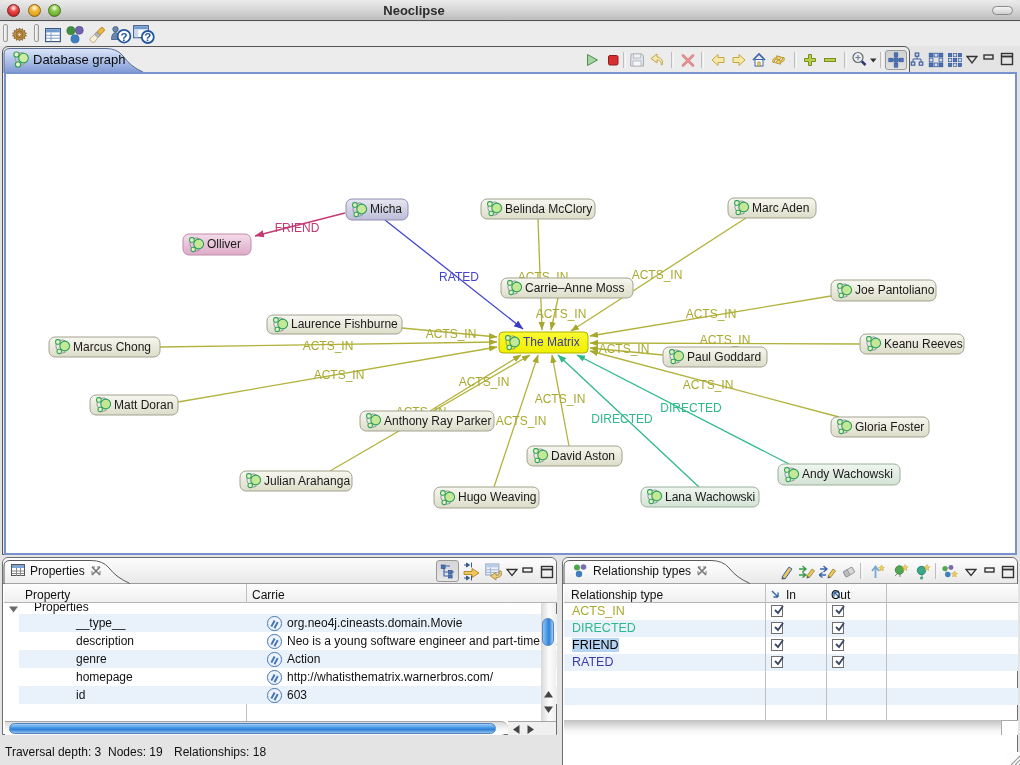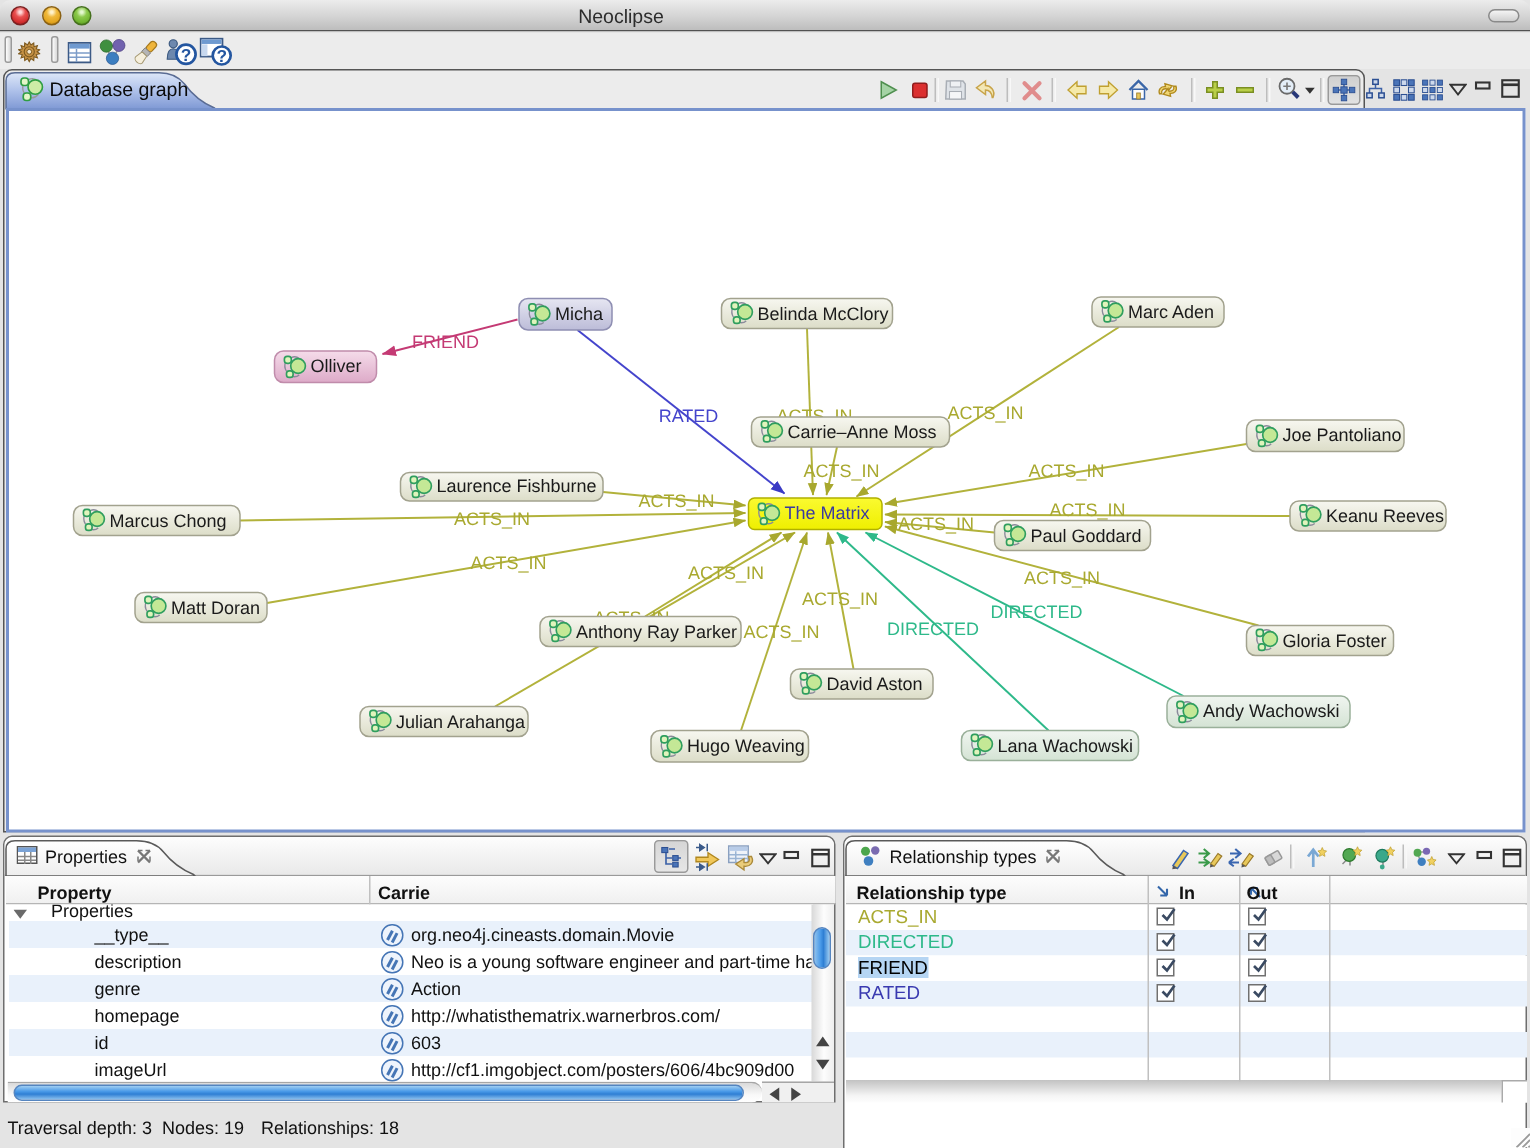--- a/index.html
+++ b/index.html
@@ -4,21 +4,21 @@
 *{margin:0;padding:0;box-sizing:border-box;}
 html,body{width:1020px;height:765px;overflow:hidden;background:#e4e4e4;
 font-family:"Liberation Sans",sans-serif;}
 #win{position:absolute;left:0;top:0;width:1020px;height:765px;}
 .abs{position:absolute;}
 
 #titlebar{position:absolute;left:0;top:0;width:1020px;height:21px;
 background:linear-gradient(#ececec,#d4d4d4 55%,#bdbdbd);
 border-bottom:1px solid #515151;border-radius:7px 7px 0 0;}
 #title{position:absolute;left:0;top:3px;width:828px;text-align:center;
-font-size:13px;font-weight:normal;color:#2c2c2c;}
+font-size:13px;font-weight:bold;color:#2c2c2c;}
 .tl{position:absolute;top:3.5px;width:13px;height:13px;border-radius:50%;}
 #tlr{left:6.5px;background:radial-gradient(circle at 50% 28%,#ffd8d8 0 8%,#e85050 35%,#d22d2d 70%,#8c1717 100%);border:1px solid #7c2020;}
 #tly{left:27.5px;background:radial-gradient(circle at 50% 28%,#fff2cc 0 8%,#f0b93c 35%,#e3a51f 70%,#96660e 100%);border:1px solid #8a6114;}
 #tlg{left:48px;background:radial-gradient(circle at 50% 28%,#e4f8d0 0 8%,#8cca4c 35%,#70b430 70%,#3f7214 100%);border:1px solid #45701d;}
 #lozenge{position:absolute;right:7px;top:6px;width:21px;height:9px;border-radius:5px;
 border:1px solid #8a8a8a;background:linear-gradient(#f5f5f5,#cfcfcf);}
 
 #apptoolbar{position:absolute;left:0;top:22px;width:1020px;height:24px;background:#ececec;}
 .tsep{position:absolute;top:3px;width:3px;height:16px;border-left:1px solid #bdbdbd;border-right:1px solid #f8f8f8;}
 .thandle{position:absolute;top:2px;width:5px;height:18px;border:1px solid #9a9a9a;border-radius:2px;background:linear-gradient(90deg,#fdfdfd,#d8d8d8);}
@@ -27,28 +27,28 @@
 background:#ececec;border:1px solid #555;border-radius:6px 6px 0 0;}
 #canvas{position:absolute;left:1px;top:25px;width:1013px;height:483px;
 background:#fff;border:2px solid #7792cc;}
 
 .panel{position:absolute;background:#fff;border:1px solid #6e6e6e;border-radius:6px 6px 0 0;text-align:right;}
 #pprops{left:2px;top:557px;width:555px;height:178px;}
 #prel{left:562px;top:557px;width:456px;height:213px;}
 .ptabrow{position:absolute;left:0;top:0;width:100%;height:26px;
 background:linear-gradient(#fdfdfd,#e9e9e9);border-bottom:1px solid #9a9a9a;border-radius:6px 6px 0 0;}
 .ptab{position:absolute;font-size:12px;color:#111;top:6px;}
-.thead{position:absolute;font-size:12px;font-weight:bold;color:#111;}
+.thead{position:absolute;font-size:12px;font-weight:normal;color:#111;}
 .row{position:absolute;font-size:12px;color:#111;}
 
 #hscroll{position:absolute;left:2px;top:163px;width:503px;height:14px;
 background:linear-gradient(#dadada,#f8f8f8 60%,#ffffff);border-top:1px solid #a6a6a6;border-radius:0 7px 7px 0;}
 #hthumb{position:absolute;left:4px;top:1px;width:487px;height:11px;border-radius:6px;
 background:linear-gradient(#9ecdf2,#4a9ae8 40%,#2f7fd4 60%,#8ec2ee);border:1px solid #5585c0;}
-.prow{position:absolute;left:3px;width:538px;height:18px;background:#fff;overflow:hidden;}
+.prow{position:absolute;left:16px;width:538px;height:18px;background:#fff;overflow:hidden;}
 .pblue{background:#e9f1fb;}
 .pn{position:absolute;left:57px;top:2px;font-size:12px;color:#111;}
 .pv{position:absolute;left:268px;top:2px;font-size:12px;color:#111;white-space:nowrap;}
 .prow::after{content:"";position:absolute;left:248px;top:2px;width:12.6px;height:12.6px;border:1.3px solid #4575b5;
 border-radius:50%;background:#eef4fc;}
 .prow::before{content:"";position:absolute;left:252.5px;top:5.5px;width:1.8px;height:7px;background:#4575b5;
 box-shadow:3.5px 0 0 0 #4575b5;transform:rotate(28deg);z-index:2;}
 #vscroll{position:absolute;left:538px;top:45px;width:15px;height:118px;background:linear-gradient(90deg,#d8d8d8,#fdfdfd 55%,#eee);}
 
 .rrow{position:absolute;left:1px;width:454px;height:17px;background:#fff;}
@@ -506,24 +506,20 @@
         <span class="pv">Action</span>
       </div>
     <div class="prow" style="top:110px">
         <span class="pn">homepage</span>
         <span class="pv">http://whatisthematrix.warnerbros.com/</span>
       </div>
     <div class="prow pblue" style="top:128px">
         <span class="pn">id</span>
         <span class="pv">603</span>
       </div>
-    <div class="prow" style="top:146px">
-        <span class="pn">imageUrl</span>
-        <span class="pv">http://cf1.imgobject.com/posters/606/4bc909d00</span>
-      </div>
 
     <div id="vscroll">
       <div style="position:absolute;left:1px;top:15px;width:12px;height:28px;border-radius:6px;background:linear-gradient(90deg,#8ec2ee,#4a9ae8 40%,#2f7fd4 60%,#9ecdf2);border:1px solid #5585c0;"></div>
       <svg class="abs" style="left:2px;top:86px" width="11" height="11" viewBox="0 0 11 11">
           <path d="M5.5,2 L10,8.5 L1,8.5 z" fill="#444"></path>
         </svg>
       <svg class="abs" style="left:2px;top:101px" width="11" height="11" viewBox="0 0 11 11">
           <path d="M5.5,9 L10,2.5 L1,2.5 z" fill="#444"></path>
         </svg>
     </div>

